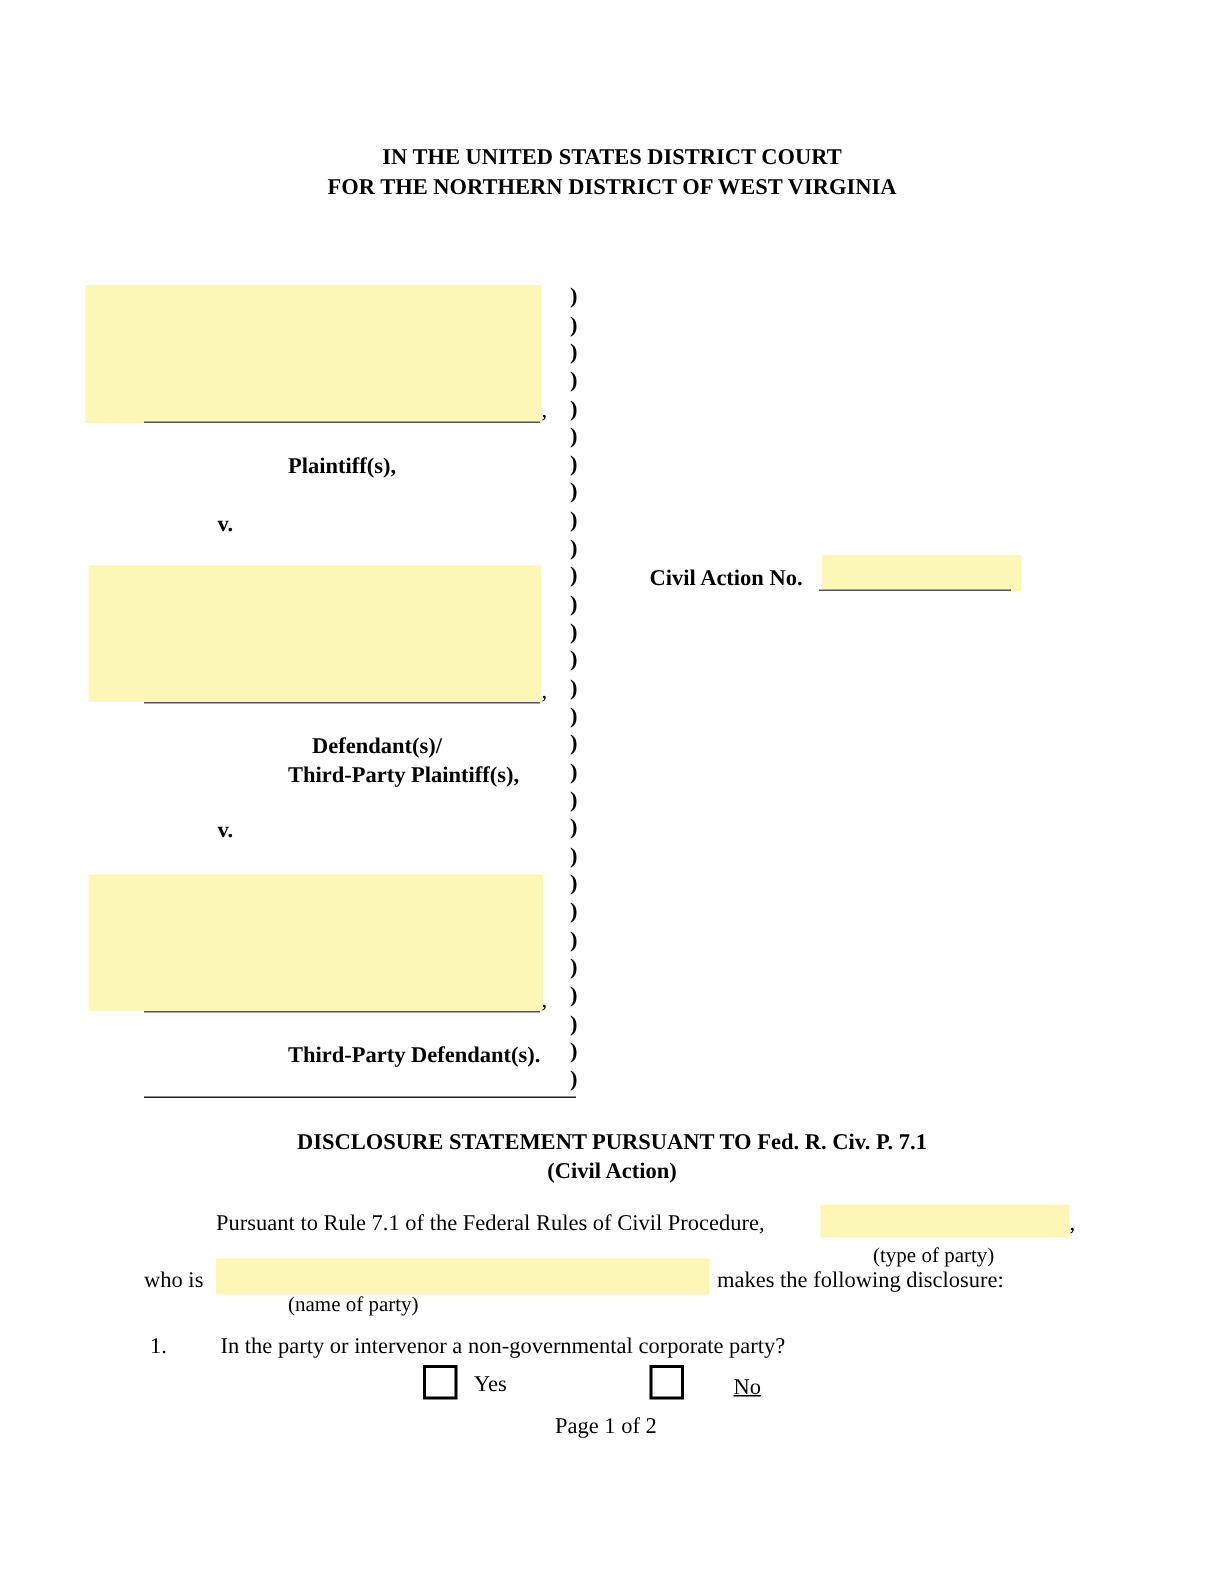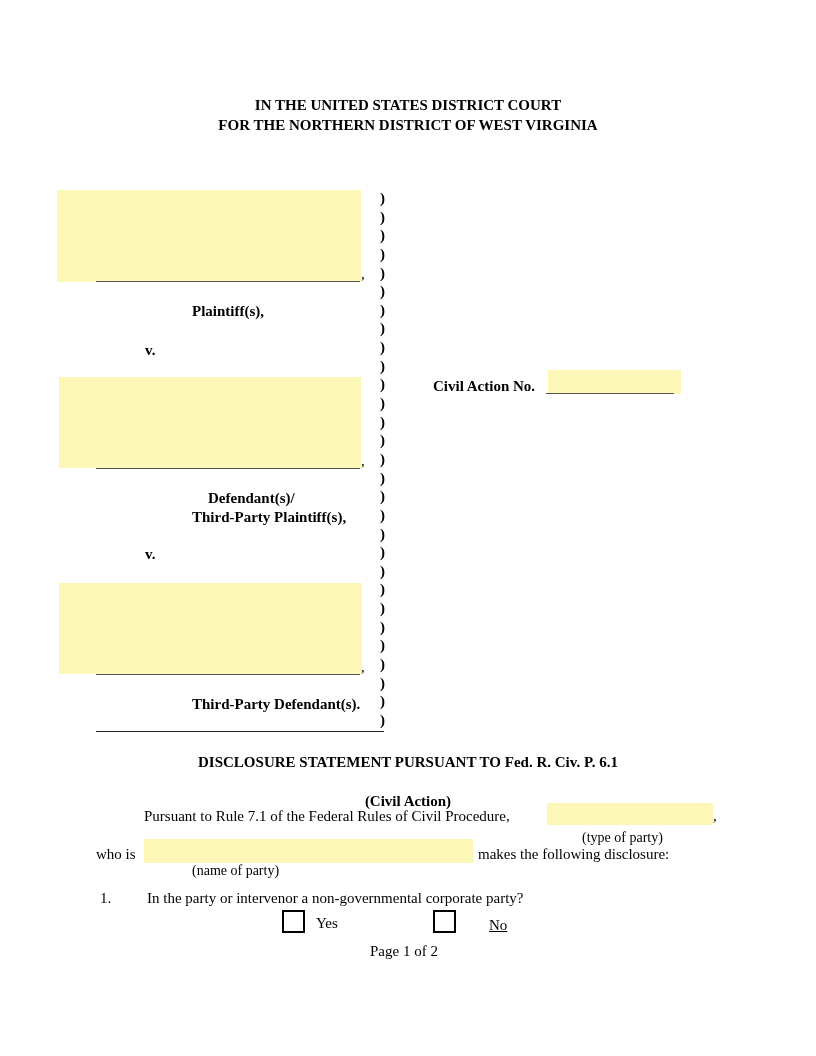--- a/index.html
+++ b/index.html
@@ -70,22 +70,22 @@
     <div>)</div>
     <div>)</div>
     <div>)</div>
     <div>)</div>
   </div>
 
 <div class="abs bold" style="left:433px;top:378px;">Civil Action No.</div>
 <input class="field" style="left: 548px; top: 370px; width: 133px; height: 24px;" value="">
 <div class="uline" style="left:546px;top:393px;width:128px;"></div>
 
-<div class="abs hdr" style="top:752px;">DISCLOSURE STATEMENT PURSUANT TO Fed. R. Civ. P. 6.1</div>
-<div class="abs hdr" style="top:771px;margin-top:20px;">(Civil Action)</div>
+<div class="abs hdr" style="top:752px;">DISCLOSURE STATEMENT PURSUANT TO Fed. R. Civ. P. 7.1</div>
+<div class="abs hdr" style="top:771px;">(Civil Action)</div>
 
 <div class="abs body" style="left:144px;top:808px;">Pursuant to Rule 7.1 of the Federal Rules of Civil Procedure,</div>
 <input class="field" style="left: 547px; top: 803px; width: 166px; height: 22px;" value="">
 <div class="abs body" style="left:713px;top:808px;">,</div>
 <div class="abs small" style="left:582px;top:830px;">(type of party)</div>
 
 <div class="abs body" style="left:96px;top:846px;">who is</div>
 <input class="field" style="left: 144px; top: 839px; width: 329px; height: 24px;" value="">
 <div class="abs body" style="left:478px;top:846px;text-align:right;">makes the following disclosure:</div>
 <div class="abs small" style="left:192px;top:863px;">(name of party)</div>

